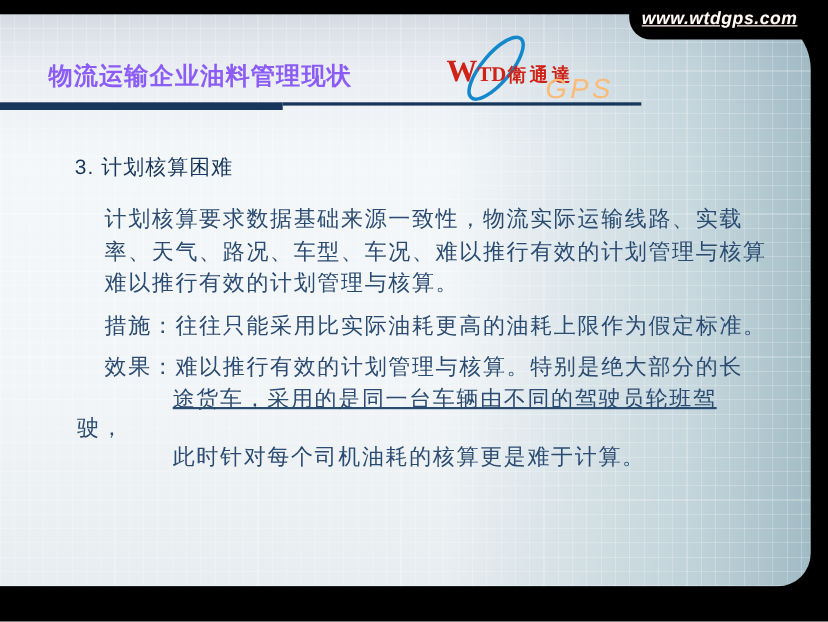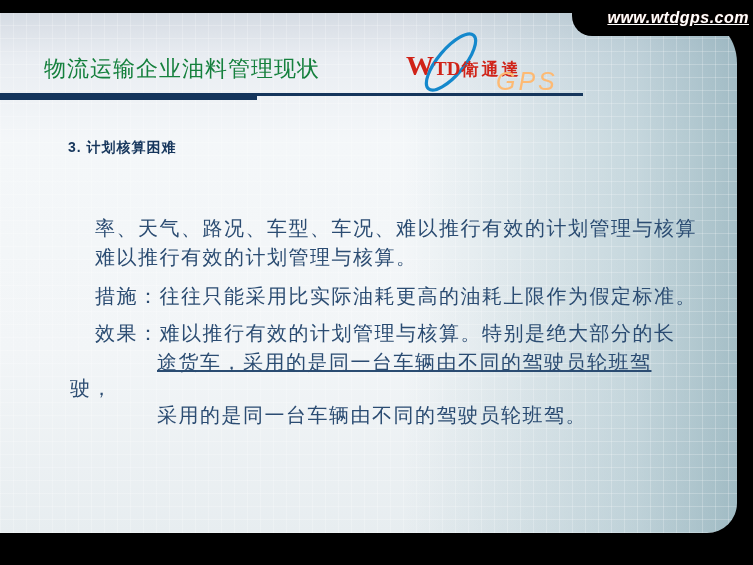--- a/index.html
+++ b/index.html
@@ -22,31 +22,31 @@
       repeating-linear-gradient(90deg, rgba(255,255,255,.22) 0 1px, transparent 1px 13px),
       linear-gradient(90deg, rgba(120,160,172,0) 55%, rgba(125,165,178,.38) 86%, rgba(108,150,163,.58) 100%),
       linear-gradient(180deg, #d5dbe3 0px, #e9edf2 45px, #f4f7f9 130px, #f2f5f7 340px, #e7edf0 100%);
   }
 
   
   .url-tab {
     position:absolute; top:0; left:572px; width:181px; height:36px;
     background:#000; border-bottom-left-radius:20px;
     z-index:5;
-    text-align:right; padding:9px 4px 0 0;
+    text-align:right; padding:9px 28px 0 0;
   }
   .url-text {
     color:#fff; font-size:16px; font-weight:bold; font-style:italic;
     text-decoration:underline; letter-spacing:.5px;
     text-shadow:0 0 1px rgba(255,120,80,.4);
   }
 
   .slide-title {
     position:absolute; left:44px; top:54px;
-    font-size:22px; font-weight:normal; color:#15803d; letter-spacing:1px;
+    font-size:22px; font-weight:bold; color:#8b5cf6; letter-spacing:1px;
     white-space:nowrap; z-index:3;
   }
 
   .rule-thick { position:absolute; left:0; top:93px; width:257px; height:7px; background:#16365c; z-index:3; }
   .rule-thin  { position:absolute; left:257px; top:93px; width:326px; height:3px; background:#16365c; z-index:3; }
 
   
   .logo { position:absolute; left:400px; top:30px; width:160px; height:64px; z-index:4; }
   .logo svg { position:absolute; left:0; top:0; }
   .logo-red { position:absolute; left:6px; top:18px; white-space:nowrap; line-height:36px; }
@@ -54,21 +54,21 @@
   .logo-td { font-family:"Liberation Serif", serif; font-weight:bold; font-size:19px; color:#d02318; }
   .logo-cn { font-weight:bold; font-size:17px; color:#d02318; letter-spacing:3px; margin-left:1px; }
   .logo-gps {
     position:absolute; left:52px; top:37px;
     font-size:25px; font-weight:normal; font-style:italic;
     color:#fdba74; letter-spacing:3px;margin-left:44px;
   }
 
   .heading {
     position:absolute; left:68px; top:139px;
-    font-size:14px; font-weight:bold; color:#16365c; letter-spacing:1px;
+    font-size:19px; font-weight:normal; color:#16365c; letter-spacing:1px;
     white-space:nowrap; z-index:3;
   }
 
   .bodyline {
     position:absolute; white-space:nowrap; z-index:3;
     font-size:20px; color:#2b4c72; letter-spacing:1.5px;
   }
   .l-p1a { left:95px;  top:185px; }
   .l-p1b { left:95px;  top:215px; }
   .l-p1c { left:95px;  top:244px; }
@@ -99,23 +99,24 @@
       <ellipse cx="51" cy="32" rx="35" ry="13" fill="none" stroke="#1488cc" stroke-width="3.2" transform="rotate(-50 51 32)"></ellipse>
     </svg>
     <div class="logo-red">
       <span class="logo-w">W</span><span class="logo-td">TD</span><span class="logo-cn">衛通達</span>
     </div>
     <div class="logo-gps">GPS</div>
   </div>
 
   <div class="heading">3. 计划核算困难</div>
 
+  <div class="bodyline l-p1a">计划核算要求数据基础来源一致性，物流实际运输线路、实载</div>
   <div class="bodyline l-p1b">率、天气、路况、车型、车况、难以推行有效的计划管理与核算</div>
   <div class="bodyline l-p1c">难以推行有效的计划管理与核算。</div>
 
   <div class="bodyline l-ms">措施：往往只能采用比实际油耗更高的油耗上限作为假定标准。</div>
 
   <div class="bodyline l-e1">效果：难以推行有效的计划管理与核算。特别是绝大部分的长</div>
   <div class="bodyline l-e2">途货车，采用的是同一台车辆由不同的驾驶员轮班驾</div>
   <div class="bodyline l-e3">驶，</div>
-  <div class="bodyline l-e4">采用的是同一台车辆由不同的驾驶员轮班驾。</div>
+  <div class="bodyline l-e4">此时针对每个司机油耗的核算更是难于计算。</div>
 
 </div>
 
 </body></html>

